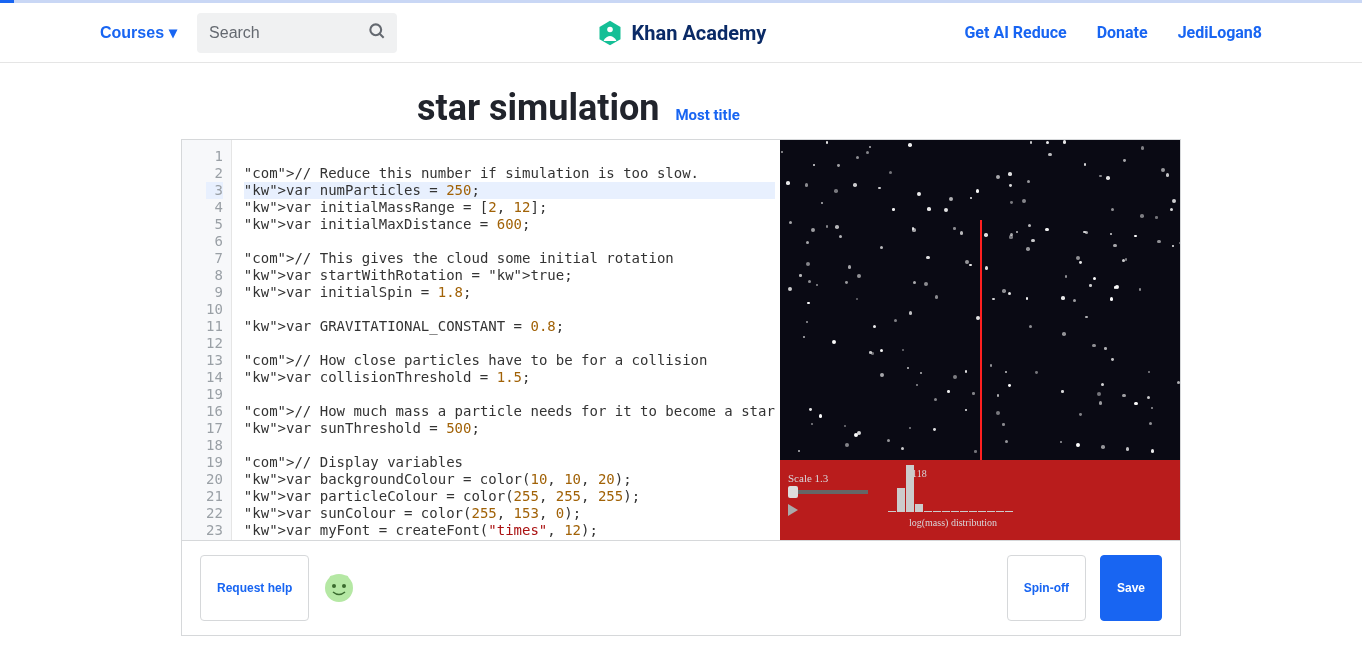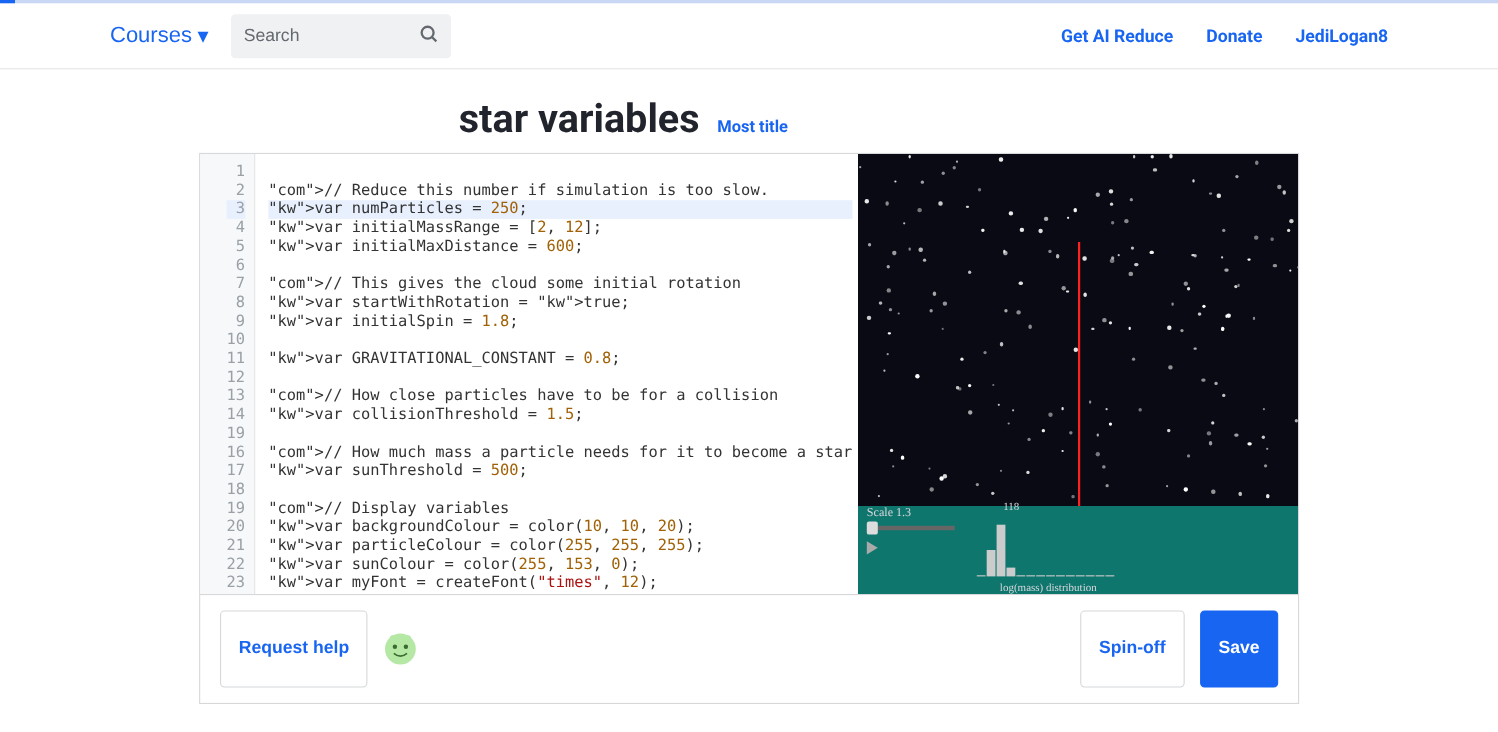--- a/index.html
+++ b/index.html
@@ -1,20 +1,20 @@
 <!DOCTYPE html>
 <html><head>
 <meta charset="utf-8">
 <style>
 *{box-sizing:border-box;margin:0;padding:0}
 body{font-family:-apple-system,BlinkMacSystemFont,"Segoe UI",Roboto,Arial,sans-serif;background:#fff;color:#21242c}
 .topbar{height:3px;background:linear-gradient(to right,#1865f2 0%,#1865f2 1%,#c9d7f5 1%,#c9d7f5 100%)}
 .header{display:flex;align-items:center;height:60px;padding:0 100px;border-bottom:1px solid #e5e5e5}
 .header-left{display:flex;align-items:center;gap:20px;flex:1}
-.courses-btn{color:#1865f2;font-weight:400;font-size:20px;cursor:pointer;display:flex;align-items:center;gap:5px;background:none;border:none}
+.courses-btn{color:#1865f2;font-weight:700;font-size:16px;cursor:pointer;display:flex;align-items:center;gap:5px;background:none;border:none}
 .search-wrap{position:relative;background:#f0f1f2;border-radius:4px;width:200px;height:40px;display:flex;align-items:center}
 .search-input{background:transparent;border:none;padding:0 12px;font-size:16px;color:#21242c;width:160px;outline:none}
 .search-input::placeholder{color:#646970}
 .search-icon{position:absolute;right:10px;color:#646970}
 .logo{display:flex;align-items:center;gap:8px;font-weight:700;font-size:20px;color:#0a2a66}
 .logo-svg{width:28px;height:28px}
 .header-right{display:flex;align-items:center;gap:30px;flex:1;justify-content:flex-end}
 .header-link{color:#1865f2;font-weight:700;font-size:16px;text-decoration:none;cursor:pointer}
 .content{max-width:1200px;margin:0 auto;padding:0 100px}
 .title-row{display:flex;align-items:baseline;gap:16px;margin:24px 0 10px 236px}
@@ -26,35 +26,35 @@
 .gutter div{height:17px}
 .code{padding:8px 12px;white-space:pre;color:#333}
 .code .line{height:17px}
 .hl{background:#e8f0fe}
 .num{color:#a16207}
 .str{color:#aa1111}
 .canvas-wrap{width:400px;height:400px;background:#0a0a14;position:relative;flex-shrink:0}
 .canvas-sky{position:absolute;inset:0;height:320px;overflow:hidden}
 .particle{position:absolute;width:3px;height:3px;background:#fff;border-radius:50%}
 .redline{position:absolute;left:200px;top:80px;width:2px;height:240px;background:#ff2020}
-.hud{position:absolute;bottom:0;left:0;right:0;height:80px;background:#0f766e;color:#d8d8dc;font-family:serif;font-size:12px;padding:0 8px;display:flex;gap:10px}
+.hud{position:absolute;bottom:0;left:0;right:0;height:80px;background:#b91c1c;color:#d8d8dc;font-family:serif;font-size:12px;padding:12px 8px;display:flex;gap:10px}
 .hud-left{width:90px}
 .hud-scale{font-size:11px;margin-bottom:4px}
 .hud-slider{width:80px;height:4px;background:#666;position:relative;margin-top:6px}
 .hud-slider::before{content:"";position:absolute;left:0;top:-4px;width:10px;height:12px;background:#ddd;border-radius:2px}
 .hud-play{margin-top:10px;width:0;height:0;border-left:10px solid #aaa;border-top:6px solid transparent;border-bottom:6px solid transparent}
 .hud-mid{flex:1;font-size:11px;line-height:16px}
 .hud-right{width:130px;position:relative}
 .hud-chart{position:absolute;bottom:16px;left:0;right:0;height:50px;display:flex;align-items:flex-end}
 .hud-bar{width:8px;background:#ccc;margin-right:1px}
 .hud-chart-label{position:absolute;bottom:0;left:0;right:0;text-align:center;font-size:10px}
 .hud-peak{position:absolute;font-size:10px;color:#d8d8dc}
 .footer{display:flex;align-items:center;padding:14px 18px;border:1px solid #d6d8da;border-top:none;gap:14px}
 .footer-spacer{flex:1}
-.btn{padding:25px 16px;border-radius:4px;font-weight:700;font-size:16px;cursor:pointer;display:inline-flex;align-items:center;gap:6px}
+.btn{padding:25px 16px;border-radius:4px;font-weight:700;font-size:12px;cursor:pointer;display:inline-flex;align-items:center;gap:6px}
 .btn-outline{background:#fff;border:1px solid #d6d8da;color:#1865f2}
 .btn-primary{background:#1865f2;border:1px solid #1865f2;color:#fff}
 .avatar{width:32px;height:32px}
 </style>
 </head>
 <body>
 
 <div class="topbar"></div>
 
 <div class="header">
@@ -66,30 +66,38 @@
     <div class="search-wrap">
       <input class="search-input" placeholder="Search" style="">
       <span class="search-icon">
         <svg width="20" height="20" viewBox="0 0 24 24" fill="none" stroke="currentColor" stroke-width="2.5">
             <circle cx="10.5" cy="10.5" r="6.5"></circle>
             <line x1="20" y1="20" x2="15.2" y2="15.2"></line>
           </svg>
       </span>
     </div>
   </div>
+  <div class="logo">
+    <svg class="logo-svg" viewBox="0 0 32 32">
+        <path fill="#14bf96" d="M16 2 L28 9 L28 23 L16 30 L4 23 L4 9 Z"></path>
+        <circle cx="16" cy="12" r="3.2" fill="#fff"></circle>
+        <path fill="#fff" d="M9 24 Q16 15 23 24 L23 25 L9 25 Z"></path>
+      </svg>
+    <span>Khan Academy</span>
+  </div>
   <div class="header-right">
     <a class="header-link">Get AI Reduce</a>
     <a class="header-link">Donate</a>
     <a class="header-link">JediLogan8</a>
   </div>
 </div>
 
 <div class="content">
   <div class="title-row">
-    <h1 class="page-title">star variables</h1>
+    <h1 class="page-title">star simulation</h1>
     <span class="edit-title">Most title</span>
   </div>
 
   <div class="workspace">
     <div class="editor">
       <div class="gutter" id="gutter">
           <div>1</div>
           <div>2</div>
           <div class="hl">3</div>
           <div>4</div>

